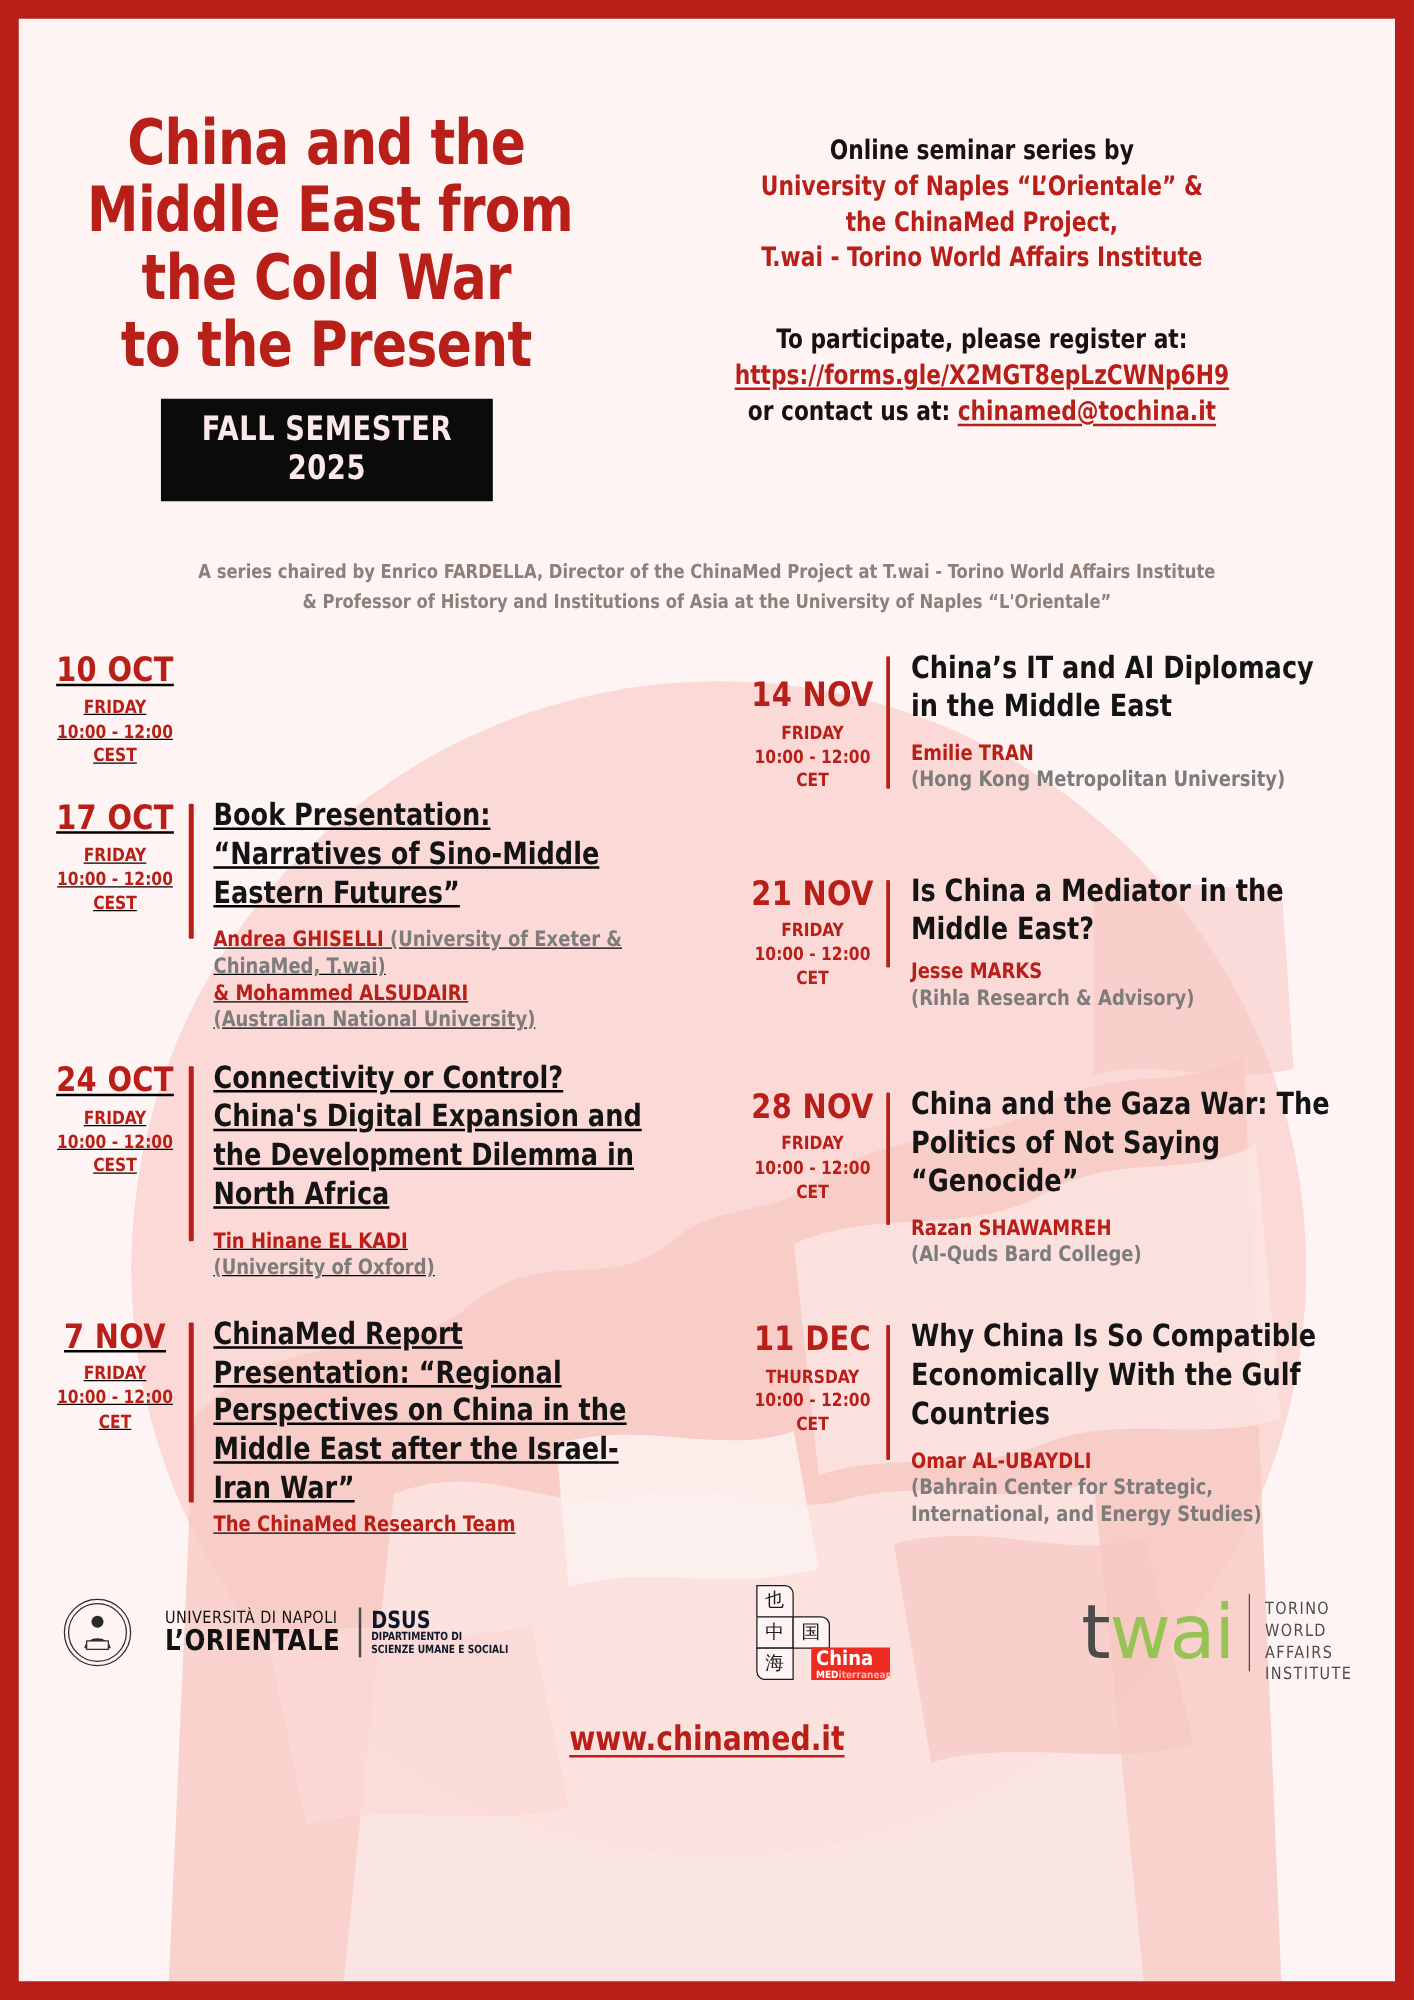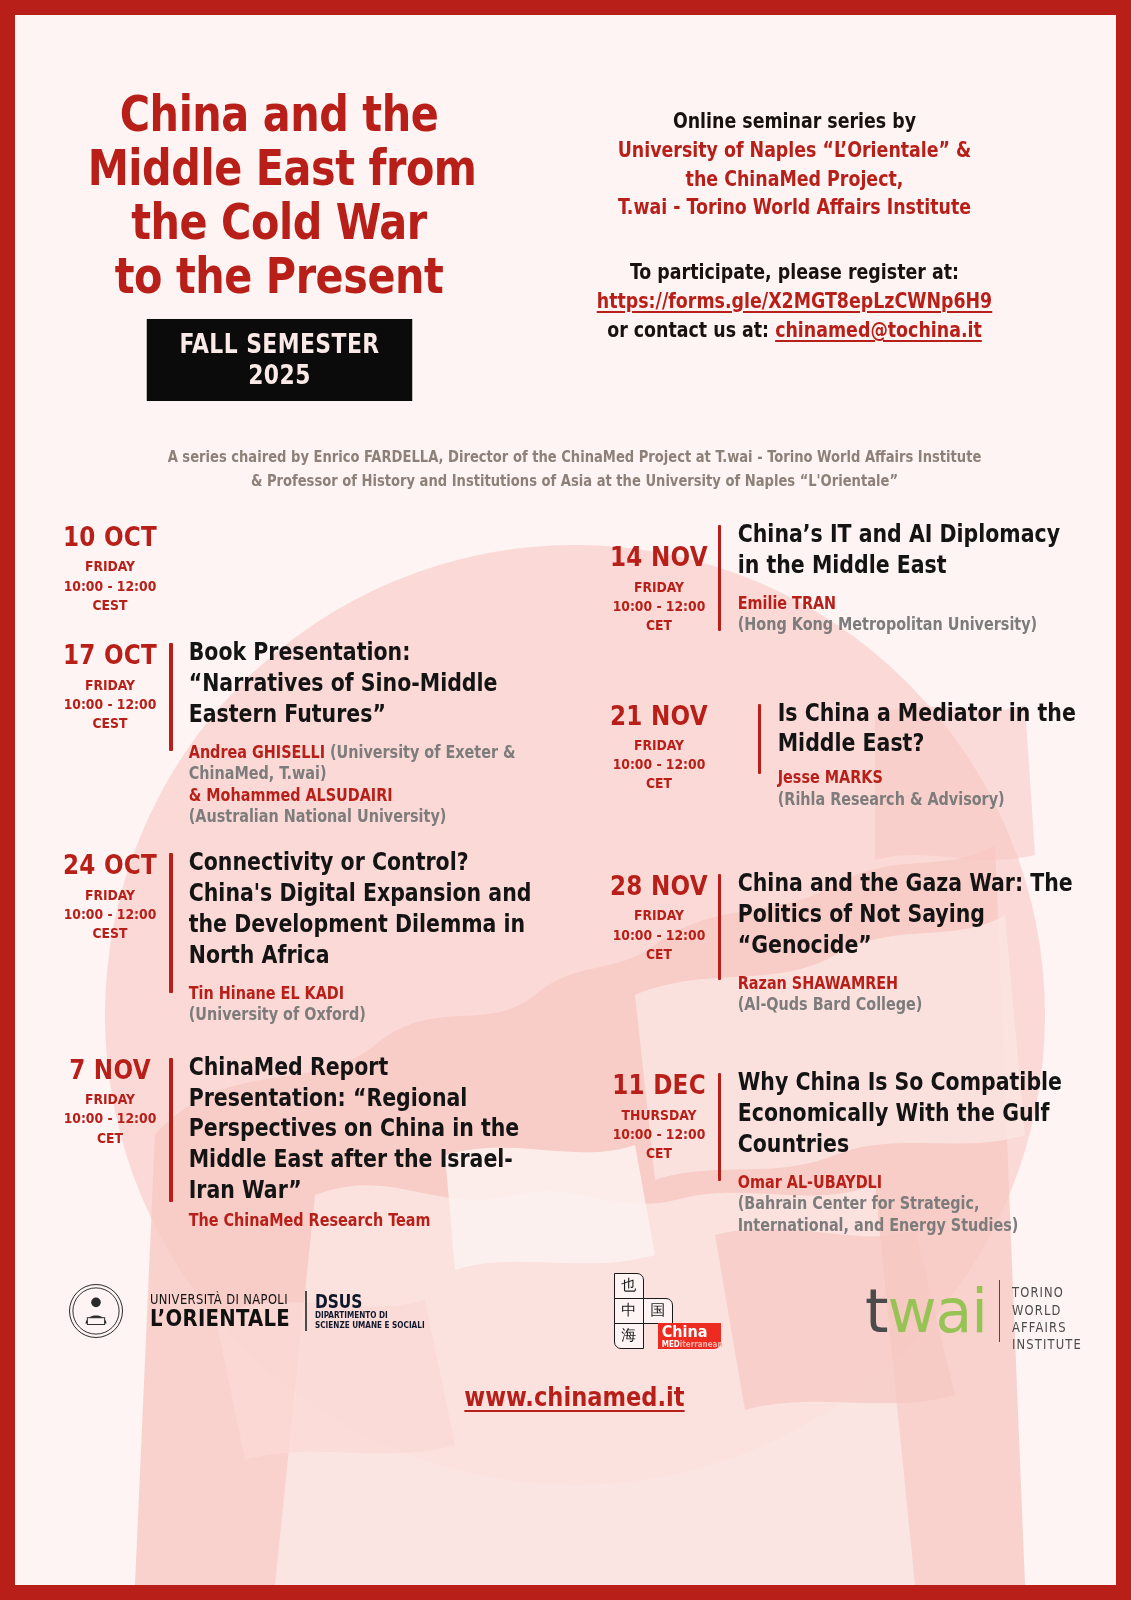--- a/index.html
+++ b/index.html
@@ -22,21 +22,21 @@
     overflow: hidden;
   }
   
   .mapwrap {
     position: absolute; inset: 0;
     z-index: 0; pointer-events: none;
   }
   .mapwrap svg { display: block; width: 100%; height: 100%; }
 
   
-  .content { position: relative; z-index: 2; padding-left: 18px; }
+  .content { position: relative; z-index: 2; }
 
   
   .header { display: flex; padding: 72px 24px 0 24px; }
   .header-left { width: 430px; flex: none; padding-left: 14px;}
   .header-right { flex: 1; padding-top: 20px; padding-left: 10px;}
 
   .title {
     color: #b81f18;
     font-family: "DejaVu Sans Condensed", "Liberation Sans Narrow", "Liberation Sans", sans-serif;
     font-weight: 700;
@@ -95,21 +95,21 @@
     line-height: 1.55;
     margin-top: 44px;
     padding: 0 90px;
     transform: scaleX(0.94);
   }
   .chair span { display: block; }
 
   
   .columns { display: flex; margin-top: 26px; padding: 0 16px 0 18px; }
   .col { width: 50%; }
-  .col-left { padding-right: 8px; }
+  .col-left { padding-right: 8px; text-decoration: underline; }
   .col-right { padding-left: 24px; }
 
   .event { display: flex; margin-bottom: 6px; }
   .ev-date {
     width: 118px; flex: none; text-align: center; padding-top: 4px;
     font-family: "DejaVu Sans Condensed", "Liberation Sans Narrow", "Liberation Sans", sans-serif;
   }
   .ev-day {
     color: #b81f18; font-weight: 700; font-size: 27px; line-height: 1.05;
     letter-spacing: 0.3px; transform: scaleX(0.95);
@@ -141,22 +141,22 @@
   }
   .ev-speakers .nm { color: #b81f18; }
   .ev-speakers .af { color: #7c7c7c; }
   .ev-speakers p { margin: 0; }
 
   
   .sp-1 { margin-bottom: 22px; }
   .sp-2 { margin-bottom: 20px; }
   .sp-3 { margin-bottom: 26px; }
   .rsp-1 { margin-bottom: 62px; align-items: flex-end; }
-  .rsp-2 { margin-bottom: 58px; gap: 40px; }
-  .rsp-3 { margin-bottom: 52px; }
+  .rsp-2 { margin-bottom: 58px; }
+  .rsp-3 { margin-bottom: 39px; }
 
   
   .footer {
     display: flex; align-items: center; justify-content: space-between;
     padding: 26px 30px 0 36px;
   }
   .logo-unior { display: flex; align-items: center; gap: 27px; }
   .unior-seal {
     width: 54px; height: 54px; border-radius: 50%;
     border: 1.6px solid #2a2a2a; position: relative; flex: none;

